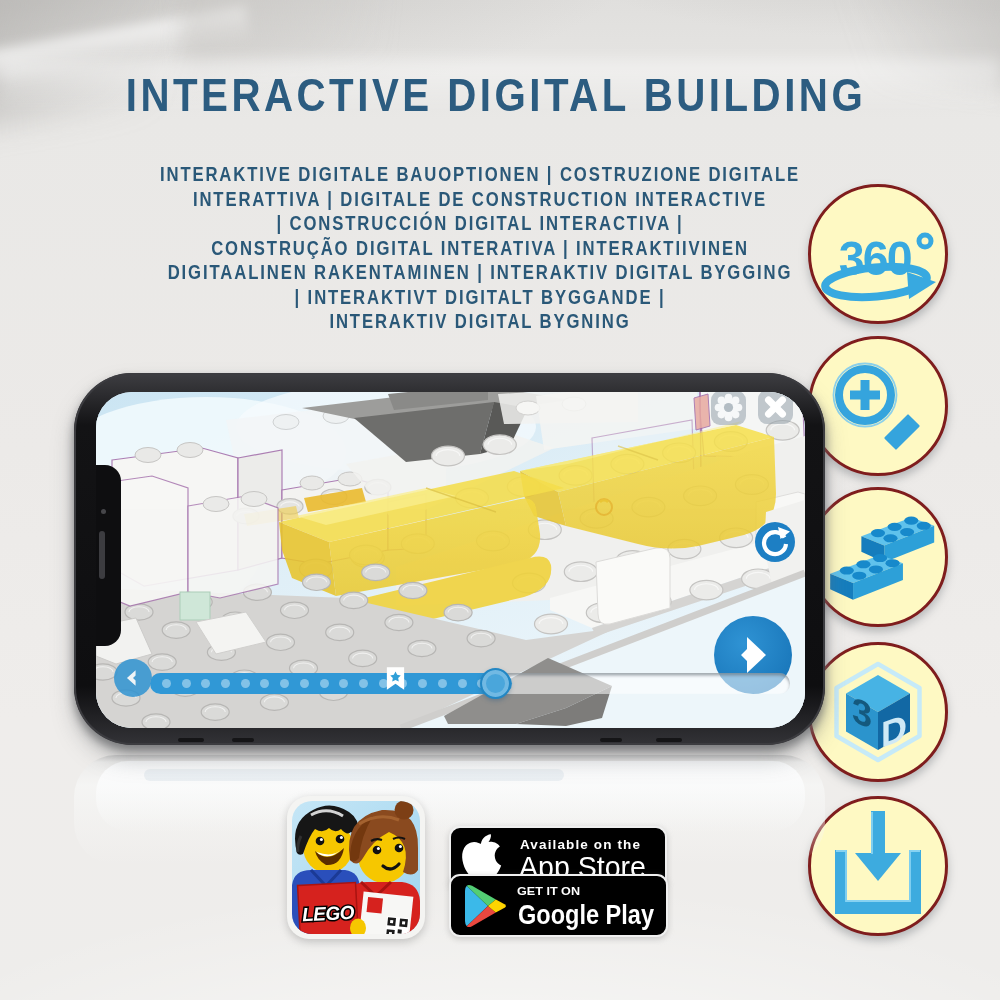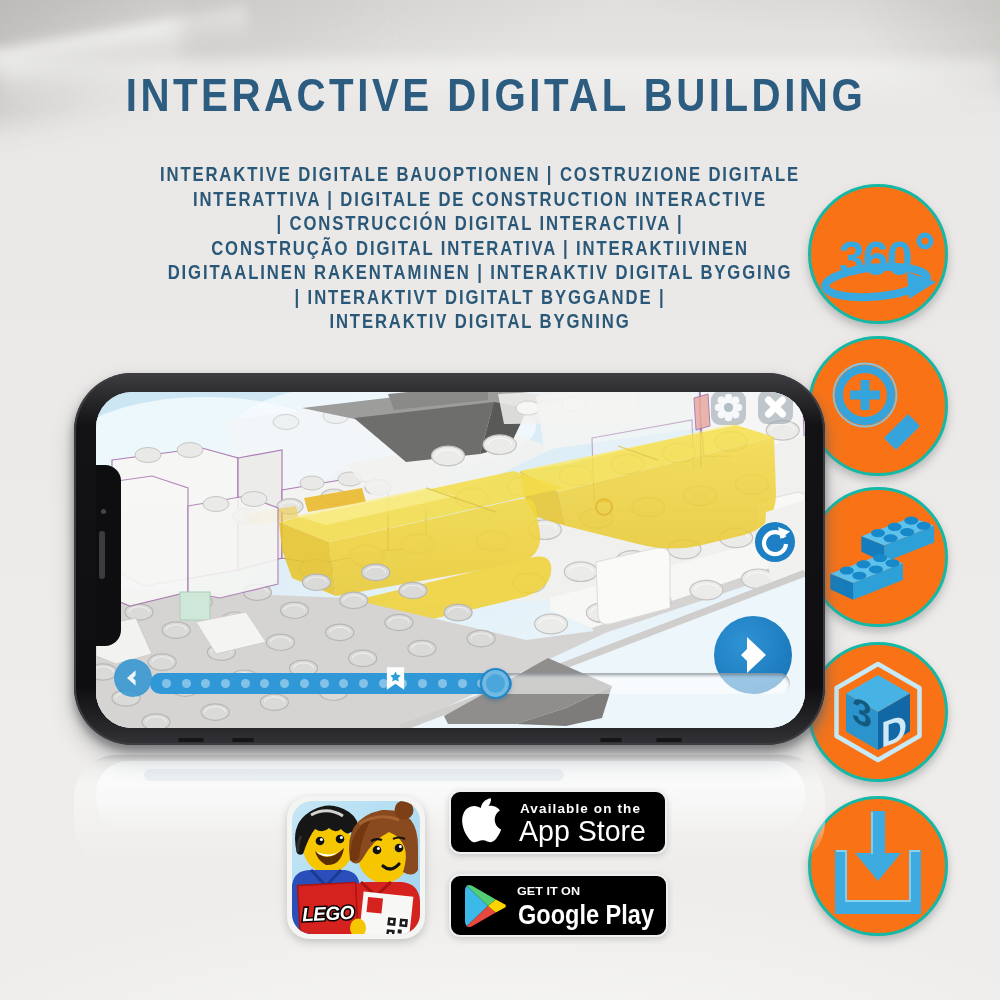--- a/index.html
+++ b/index.html
@@ -7,21 +7,21 @@
   background:#eae9e7;
 }
 .bgtex { position:absolute; inset:0; }
 h1 { position:absolute; left:-4px; top:68px; width:1000px; text-align:center;
   font-size:46px; font-weight:bold; color:#2c5c80; letter-spacing:4px;
   transform:scaleX(0.875); }
 .subs { position:absolute; left:-20px; top:162px; width:1000px; text-align:center;
   font-size:19.5px; font-weight:bold; color:#2a5878; line-height:24.5px;
   letter-spacing:2.2px; transform:scaleX(0.855); }
 .circ { position:absolute; left:808px; width:140px; height:140px; border-radius:50%;
-  background:#f97316; border:3px solid #14b8a6;
+  background:#fef9c3; border:3px solid #7f1d1d;
   box-shadow:0 5px 9px rgba(130,134,138,0.5); }
 .phone { position:absolute; left:74px; top:373px; width:751px; height:372px;
   border-radius:58px; background:linear-gradient(180deg,#3e3e42,#131315 14%,#0e0e10 84%,#333337);
   box-shadow:0 6px 10px rgba(95,97,100,0.7), 0 14px 22px rgba(120,122,125,0.45), inset 0 0 0 2px #3c3c40; }
 .screen { position:absolute; left:22px; top:19px; width:709px; height:336px;
   border-radius:36px; background:#ddeef7; overflow:hidden; }
 .notch { position:absolute; left:0px; top:73px; width:25px; height:181px;
   background:#0e0e10; border-radius:0 16px 16px 0; z-index:5; }
 .notch:before { content:""; position:absolute; left:5px; top:44px; width:5px; height:5px;
   border-radius:50%; background:#46464a; }
@@ -515,21 +515,21 @@
             <rect x="115.5" y="123.5" width="3" height="3" fill="#fff"></rect>
 <rect x="103.5" y="135.5" width="3" height="3" fill="#fff"></rect>
 <rect x="112" y="132" width="4" height="4"></rect>
             <rect x="117" y="137" width="5" height="5"></rect>
 </g>
 </g>
 
 <ellipse cx="71" cy="132" rx="8" ry="9.5" fill="#f6c700"></ellipse>
 </g>
 </svg></div>
-<div class="badge" style="left:449px;top:790px;width:218px;height:64px">
+<div class="badge" style="left:449px;top:826px;width:218px;height:64px">
 <svg width="218" height="64" viewBox="0 0 218 64">
 <rect x="1" y="1" width="216" height="62" rx="10" fill="#000000" stroke="#f0f0f0" stroke-width="2"></rect>
 <g fill="#ffffff" transform="translate(17,9) scale(0.92)">
 <path d="M24.3,7.8 c1.9,-2.3 3.2,-5.4 2.8,-8.6 c-2.7,0.1 -6,1.8 -8,4.1 c-1.8,2 -3.3,5.2 -2.9,8.3 c3,0.2 6.1,-1.5 8.1,-3.8 Z"></path>
 <path d="M31.2,22.4 c0.1,-6.6 5.4,-9.7 5.6,-9.9 c-3,-4.5 -7.8,-5.1 -9.5,-5.1 c-4,-0.4 -7.9,2.4 -9.9,2.4 c-2,0 -5.2,-2.3 -8.6,-2.3 c-4.4,0.1 -8.5,2.6 -10.8,6.6 c-4.6,8 -1.2,19.8 3.3,26.3 c2.2,3.2 4.8,6.7 8.2,6.6 c3.3,-0.1 4.5,-2.1 8.5,-2.1 c4,0 5.1,2.1 8.6,2.1 c3.6,-0.1 5.8,-3.2 8,-6.4 c2.5,-3.7 3.5,-7.2 3.6,-7.4 c-0.1,0 -6.9,-2.7 -7,-10.8 Z"></path>
 </g>
 <text x="71" y="23" font-family="Liberation Sans" font-size="13.5" font-weight="bold" fill="#fff" textLength="120">Available on the</text>
 <text x="70" y="51" font-family="Liberation Sans" font-size="29.5" fill="#fff" textLength="127" lengthAdjust="spacingAndGlyphs">App Store</text>
 </svg></div>
 <div class="badge" style="left:449px;top:874px;width:222px;height:63px">

